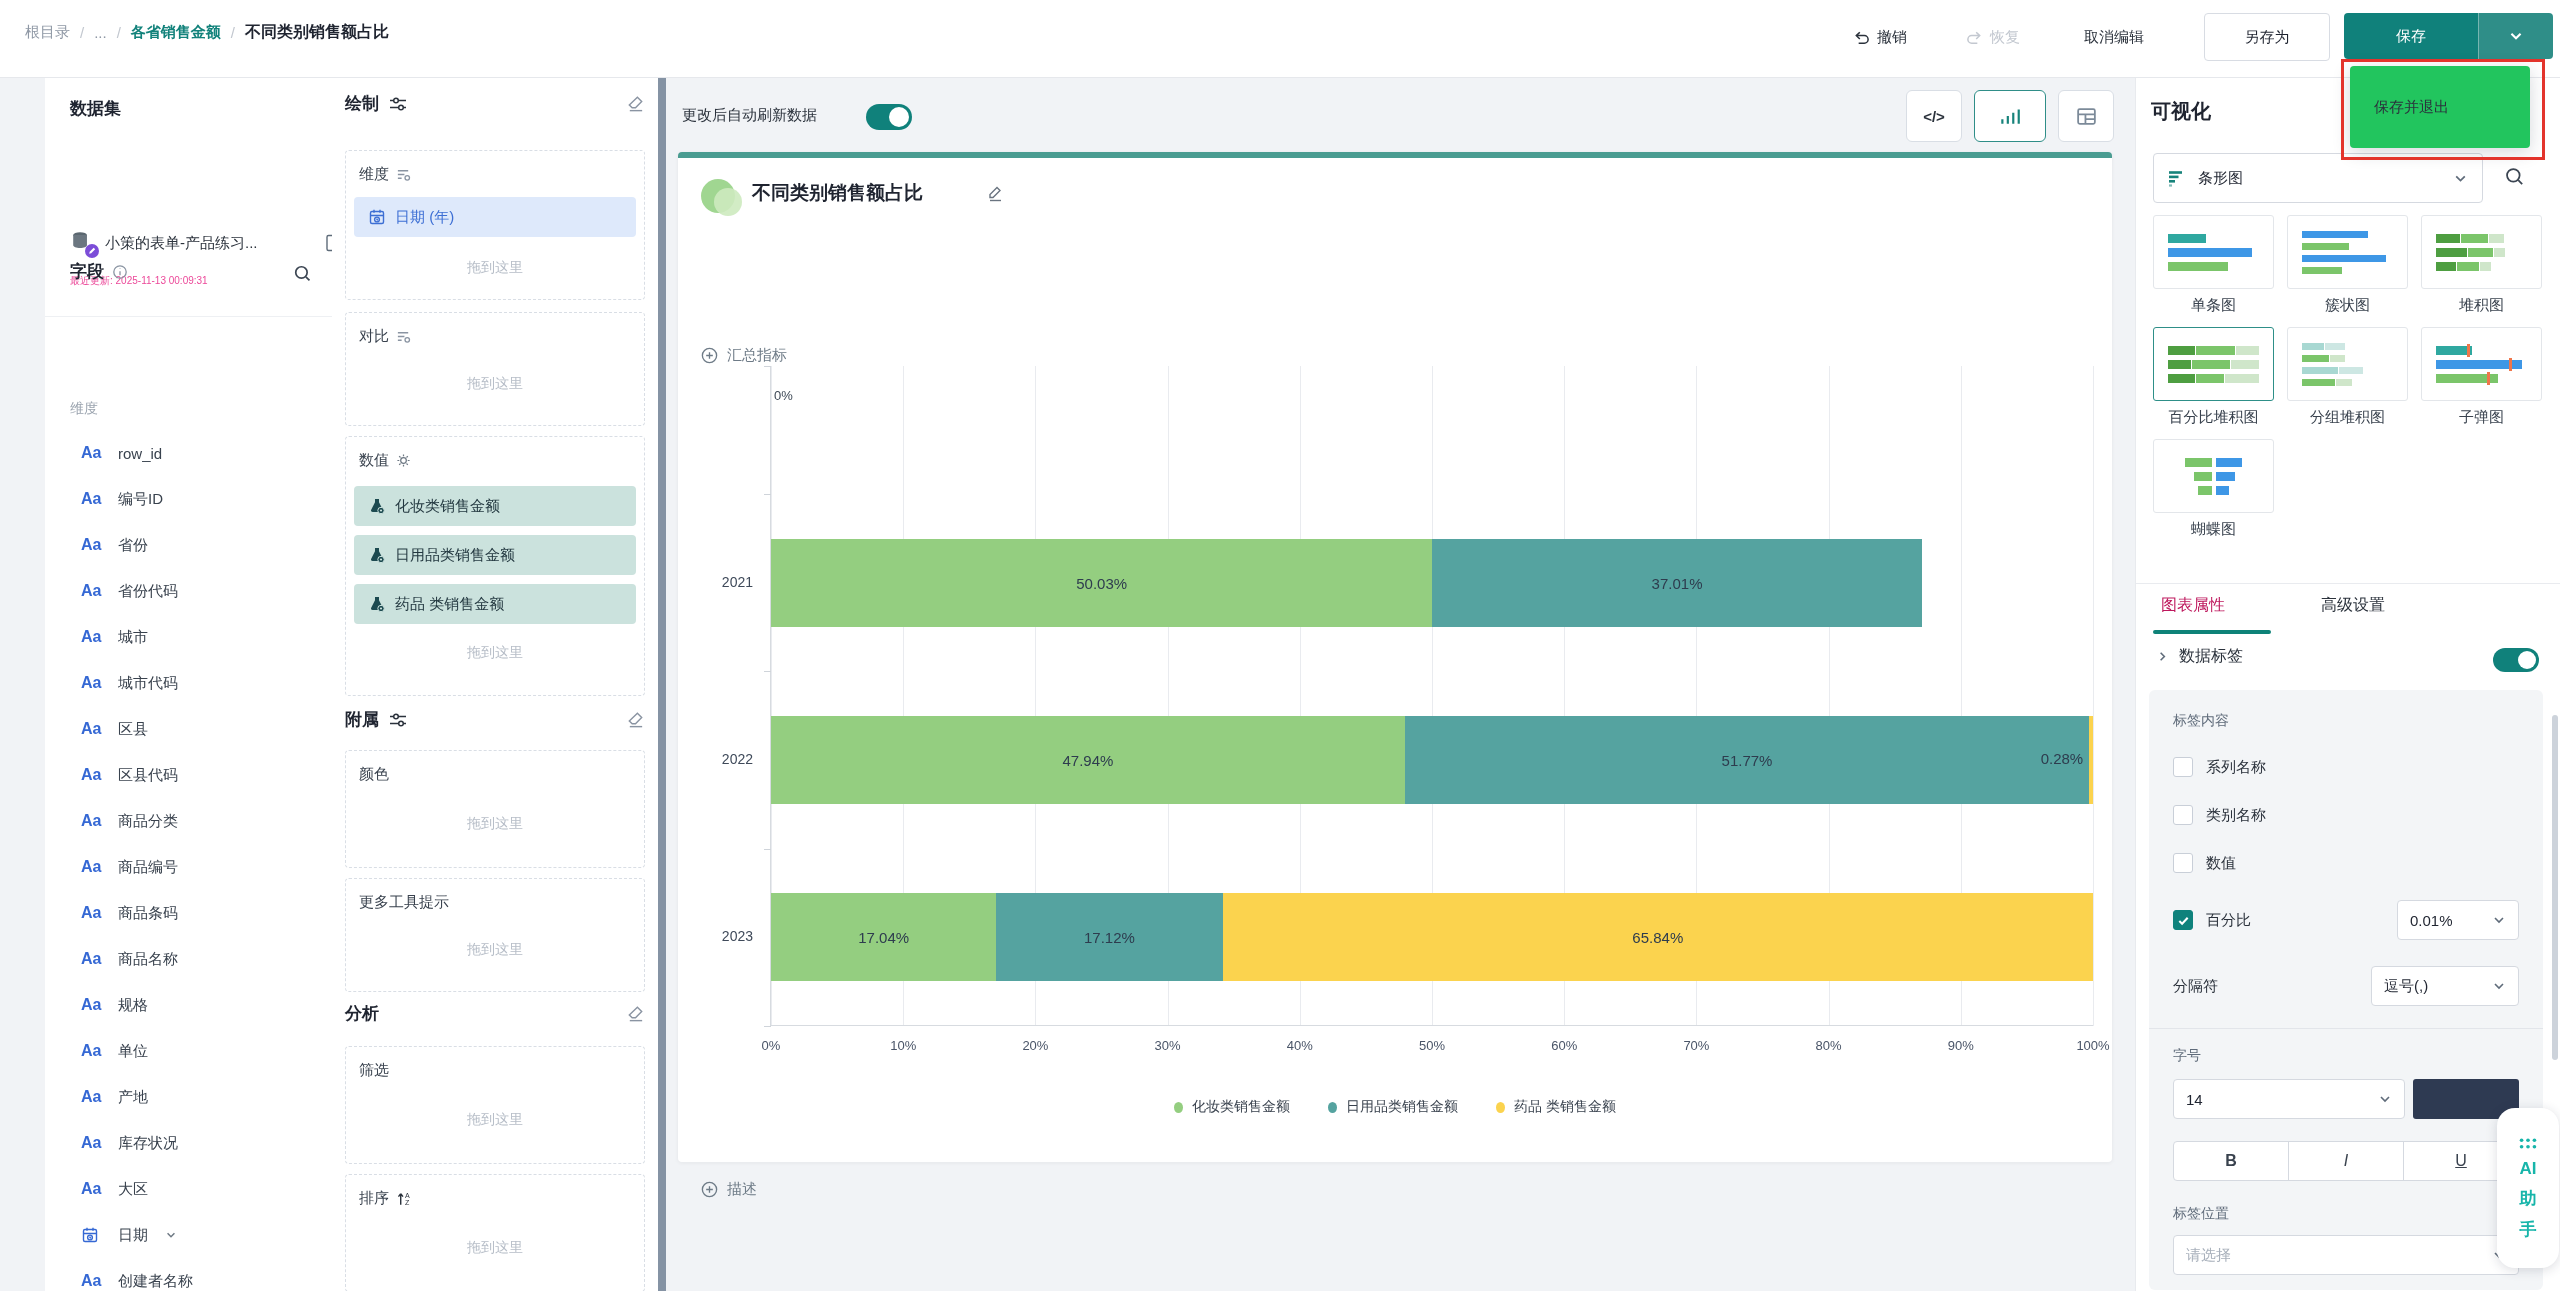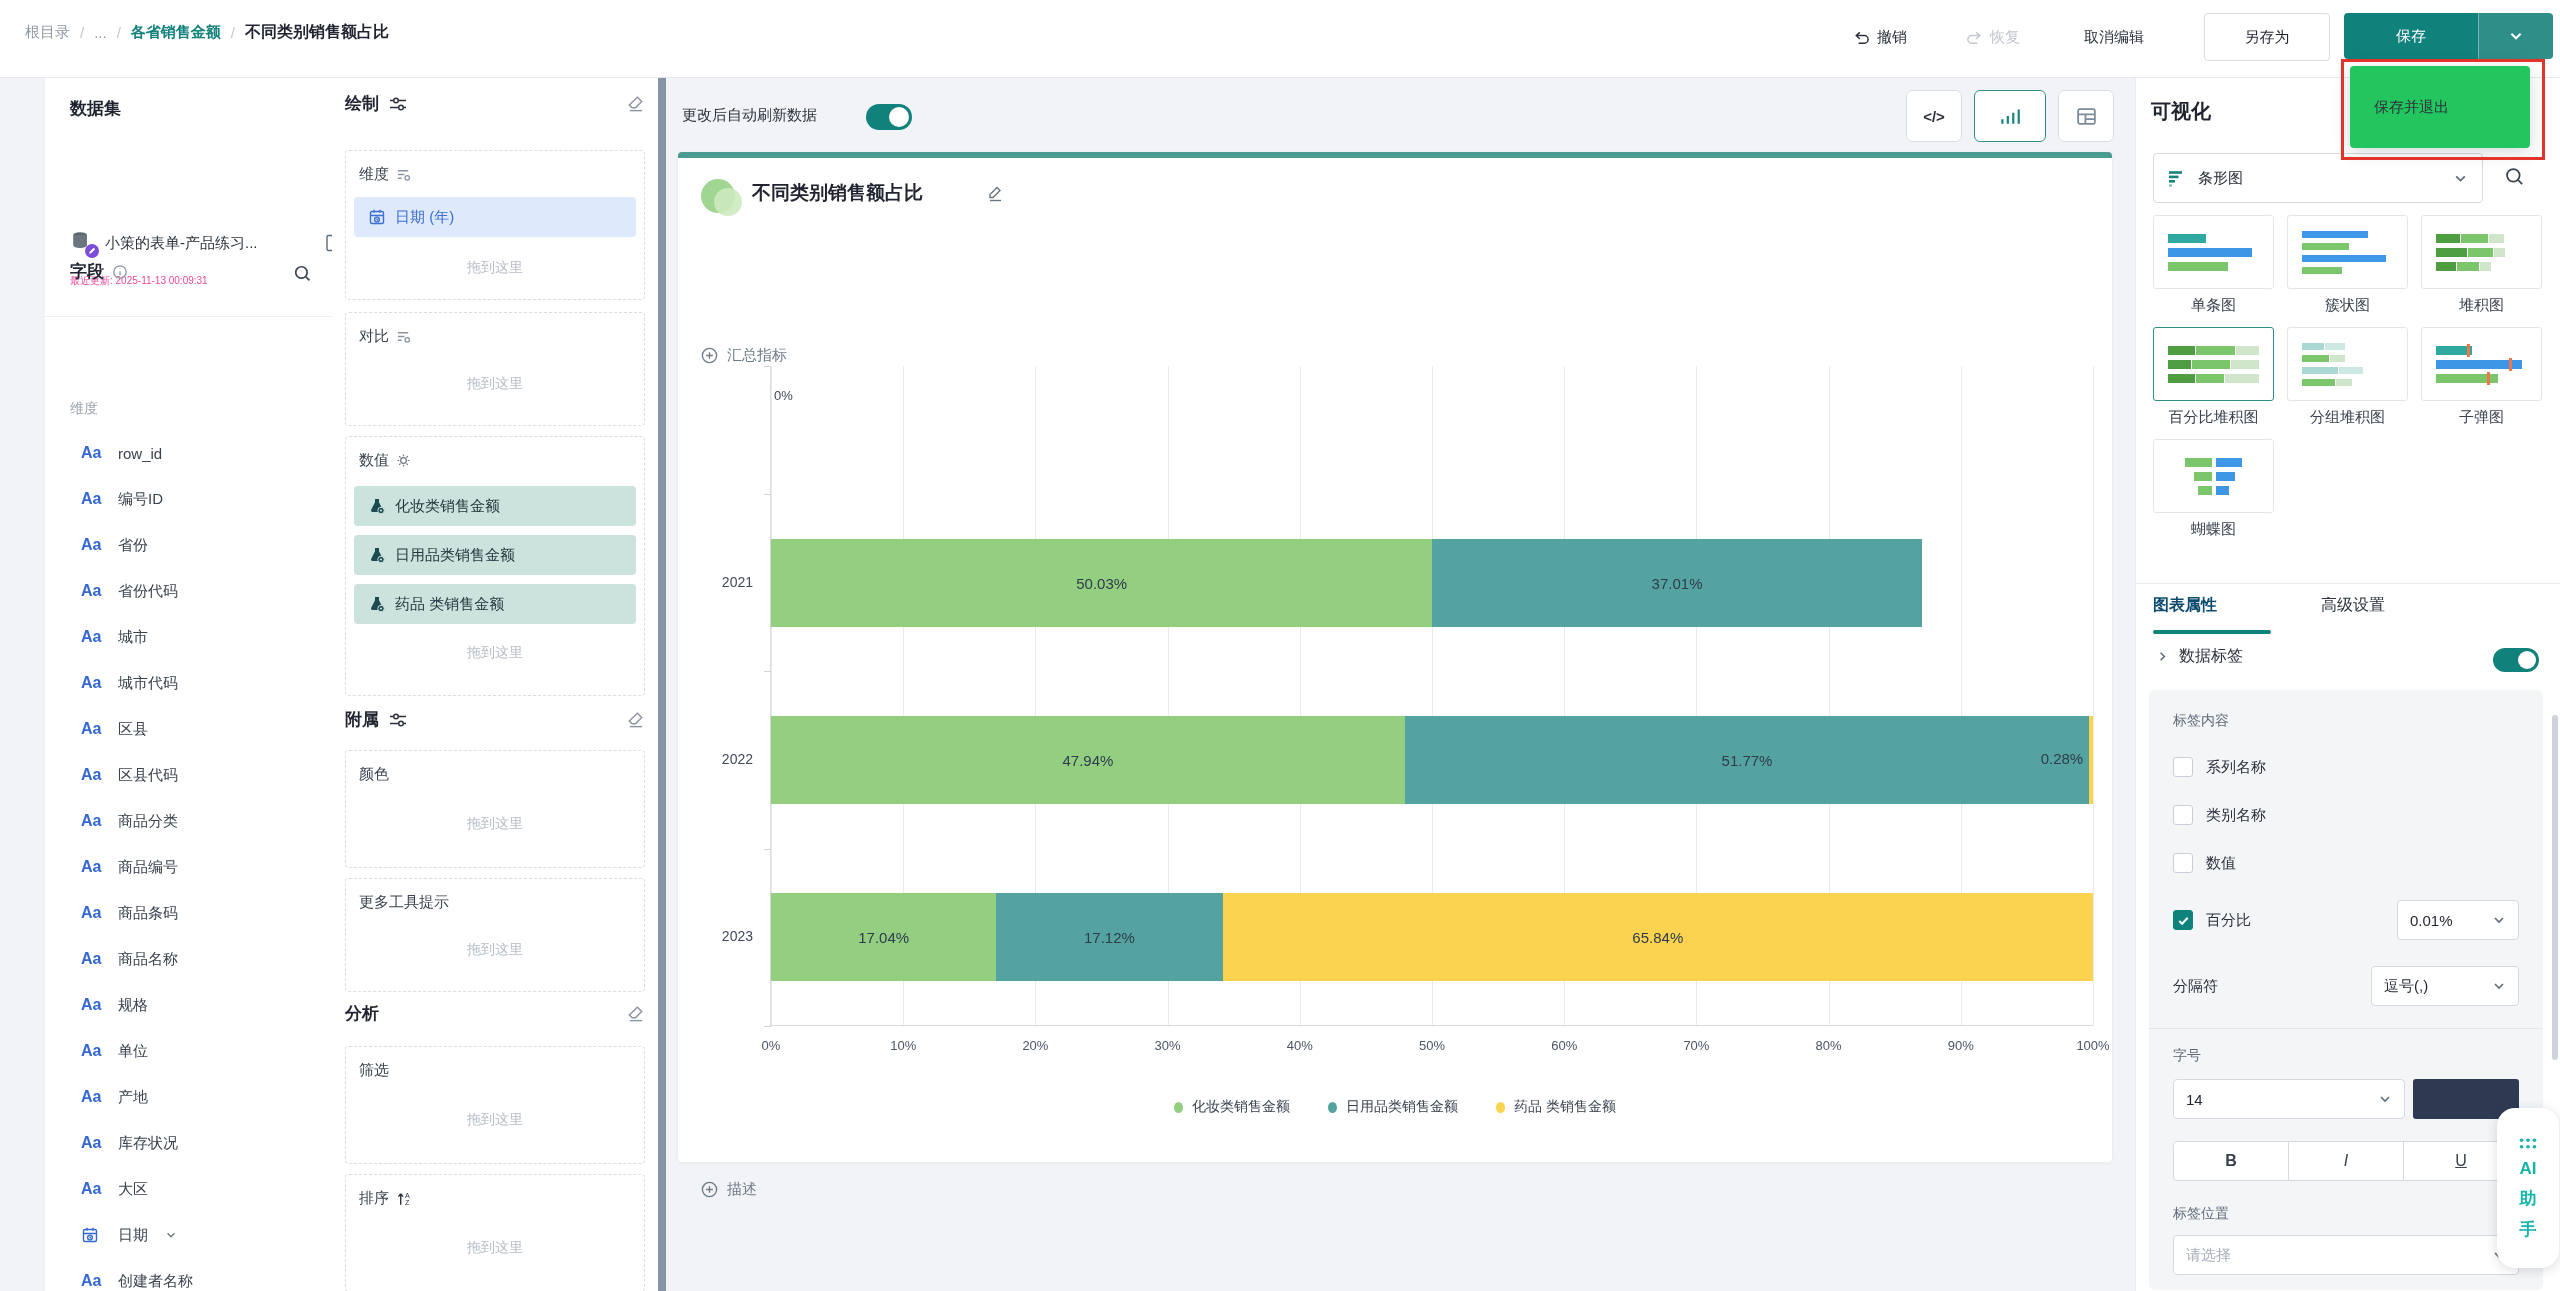--- a/index.html
+++ b/index.html
@@ -792,21 +792,21 @@
               <span style="flex:1;display:flex;">
                 <span class="mini-seg" style="width:32%;background:#3e97e6;height:9px;"></span>
               </span>
             </div>
           </div>
           <div class="type-label">蝴蝶图</div>
         </div>
       </div>
 
     <div id="viz-divider"></div>
-    <div class="tab" style="left:17px;color:#0c4a6e;font-weight:bold;">图表属性</div>
+    <div class="tab" style="left:25px;color:#be185d;font-weight:normal;">图表属性</div>
     <div class="tab" style="left:185px;color:#2b323c;">高级设置</div>
     <div id="tab-underline"></div>
 
     <div id="datalabel-row">
       <span>
           <svg width="13" height="13" viewBox="0 0 14 14" fill="none" stroke="#5f6b7a" stroke-width="1.7">
             <path d="M5 3l4 4-4 4"></path>
           </svg>
         </span>
       <span>数据标签</span>

